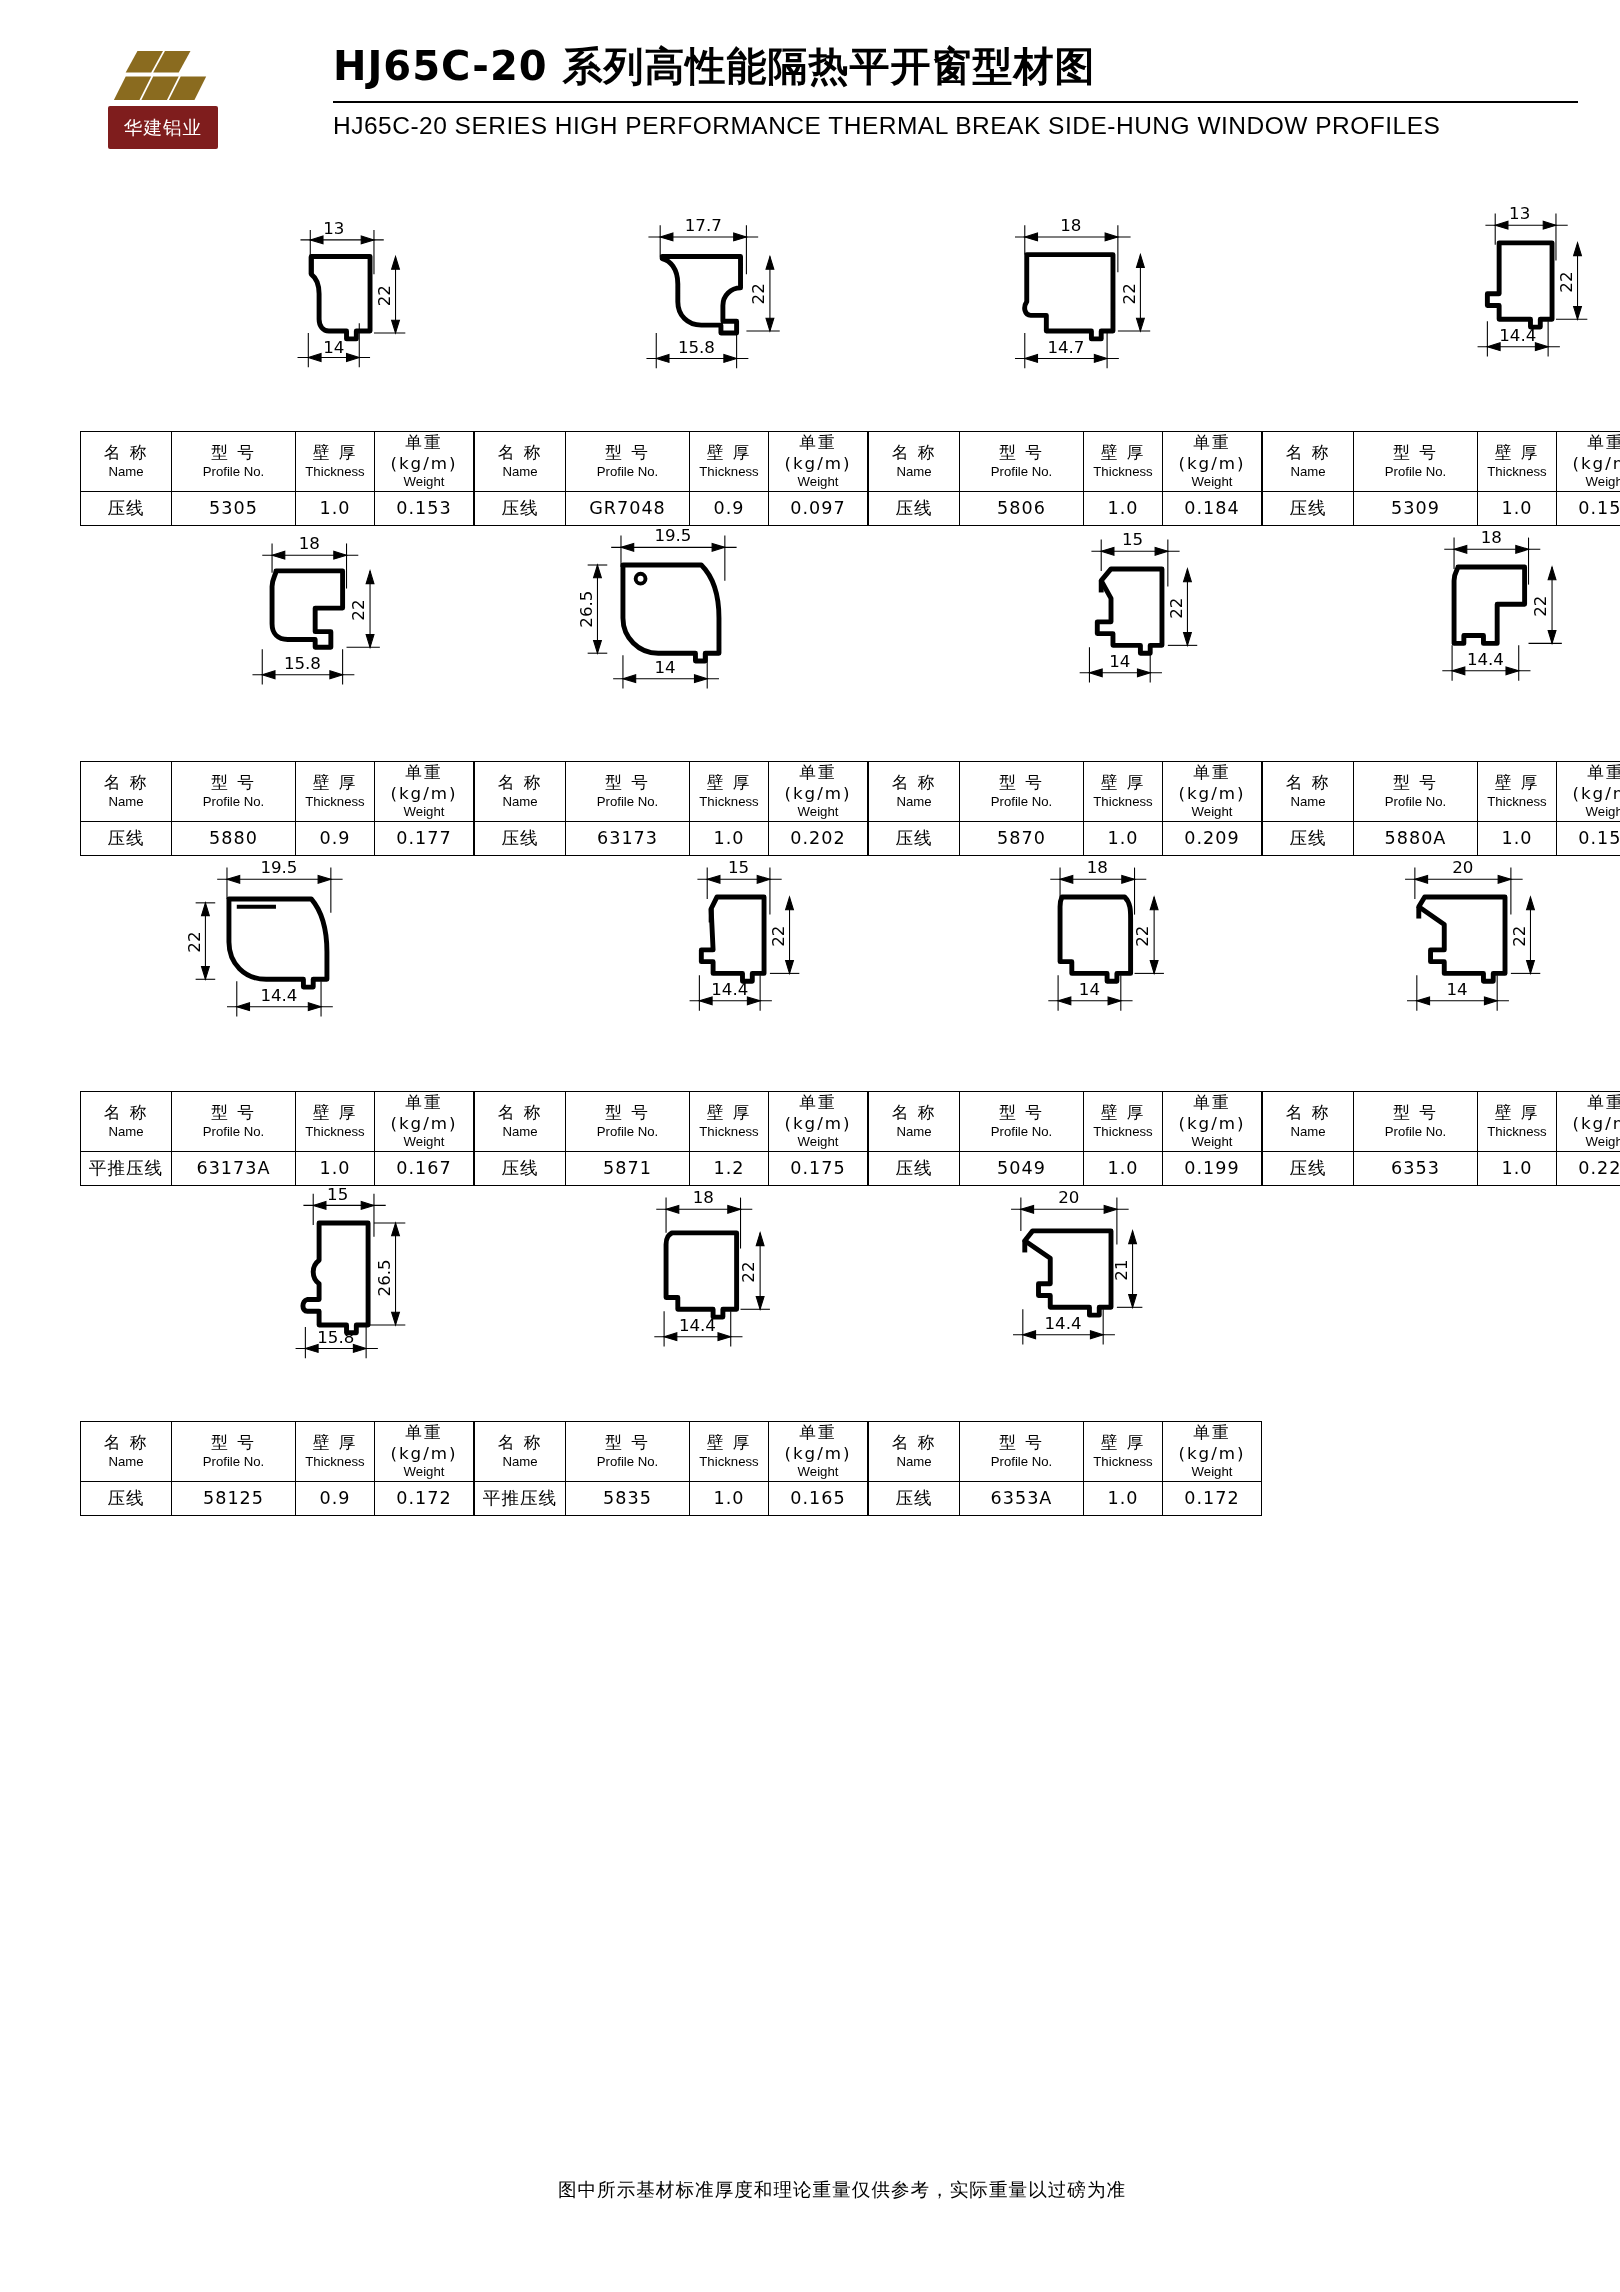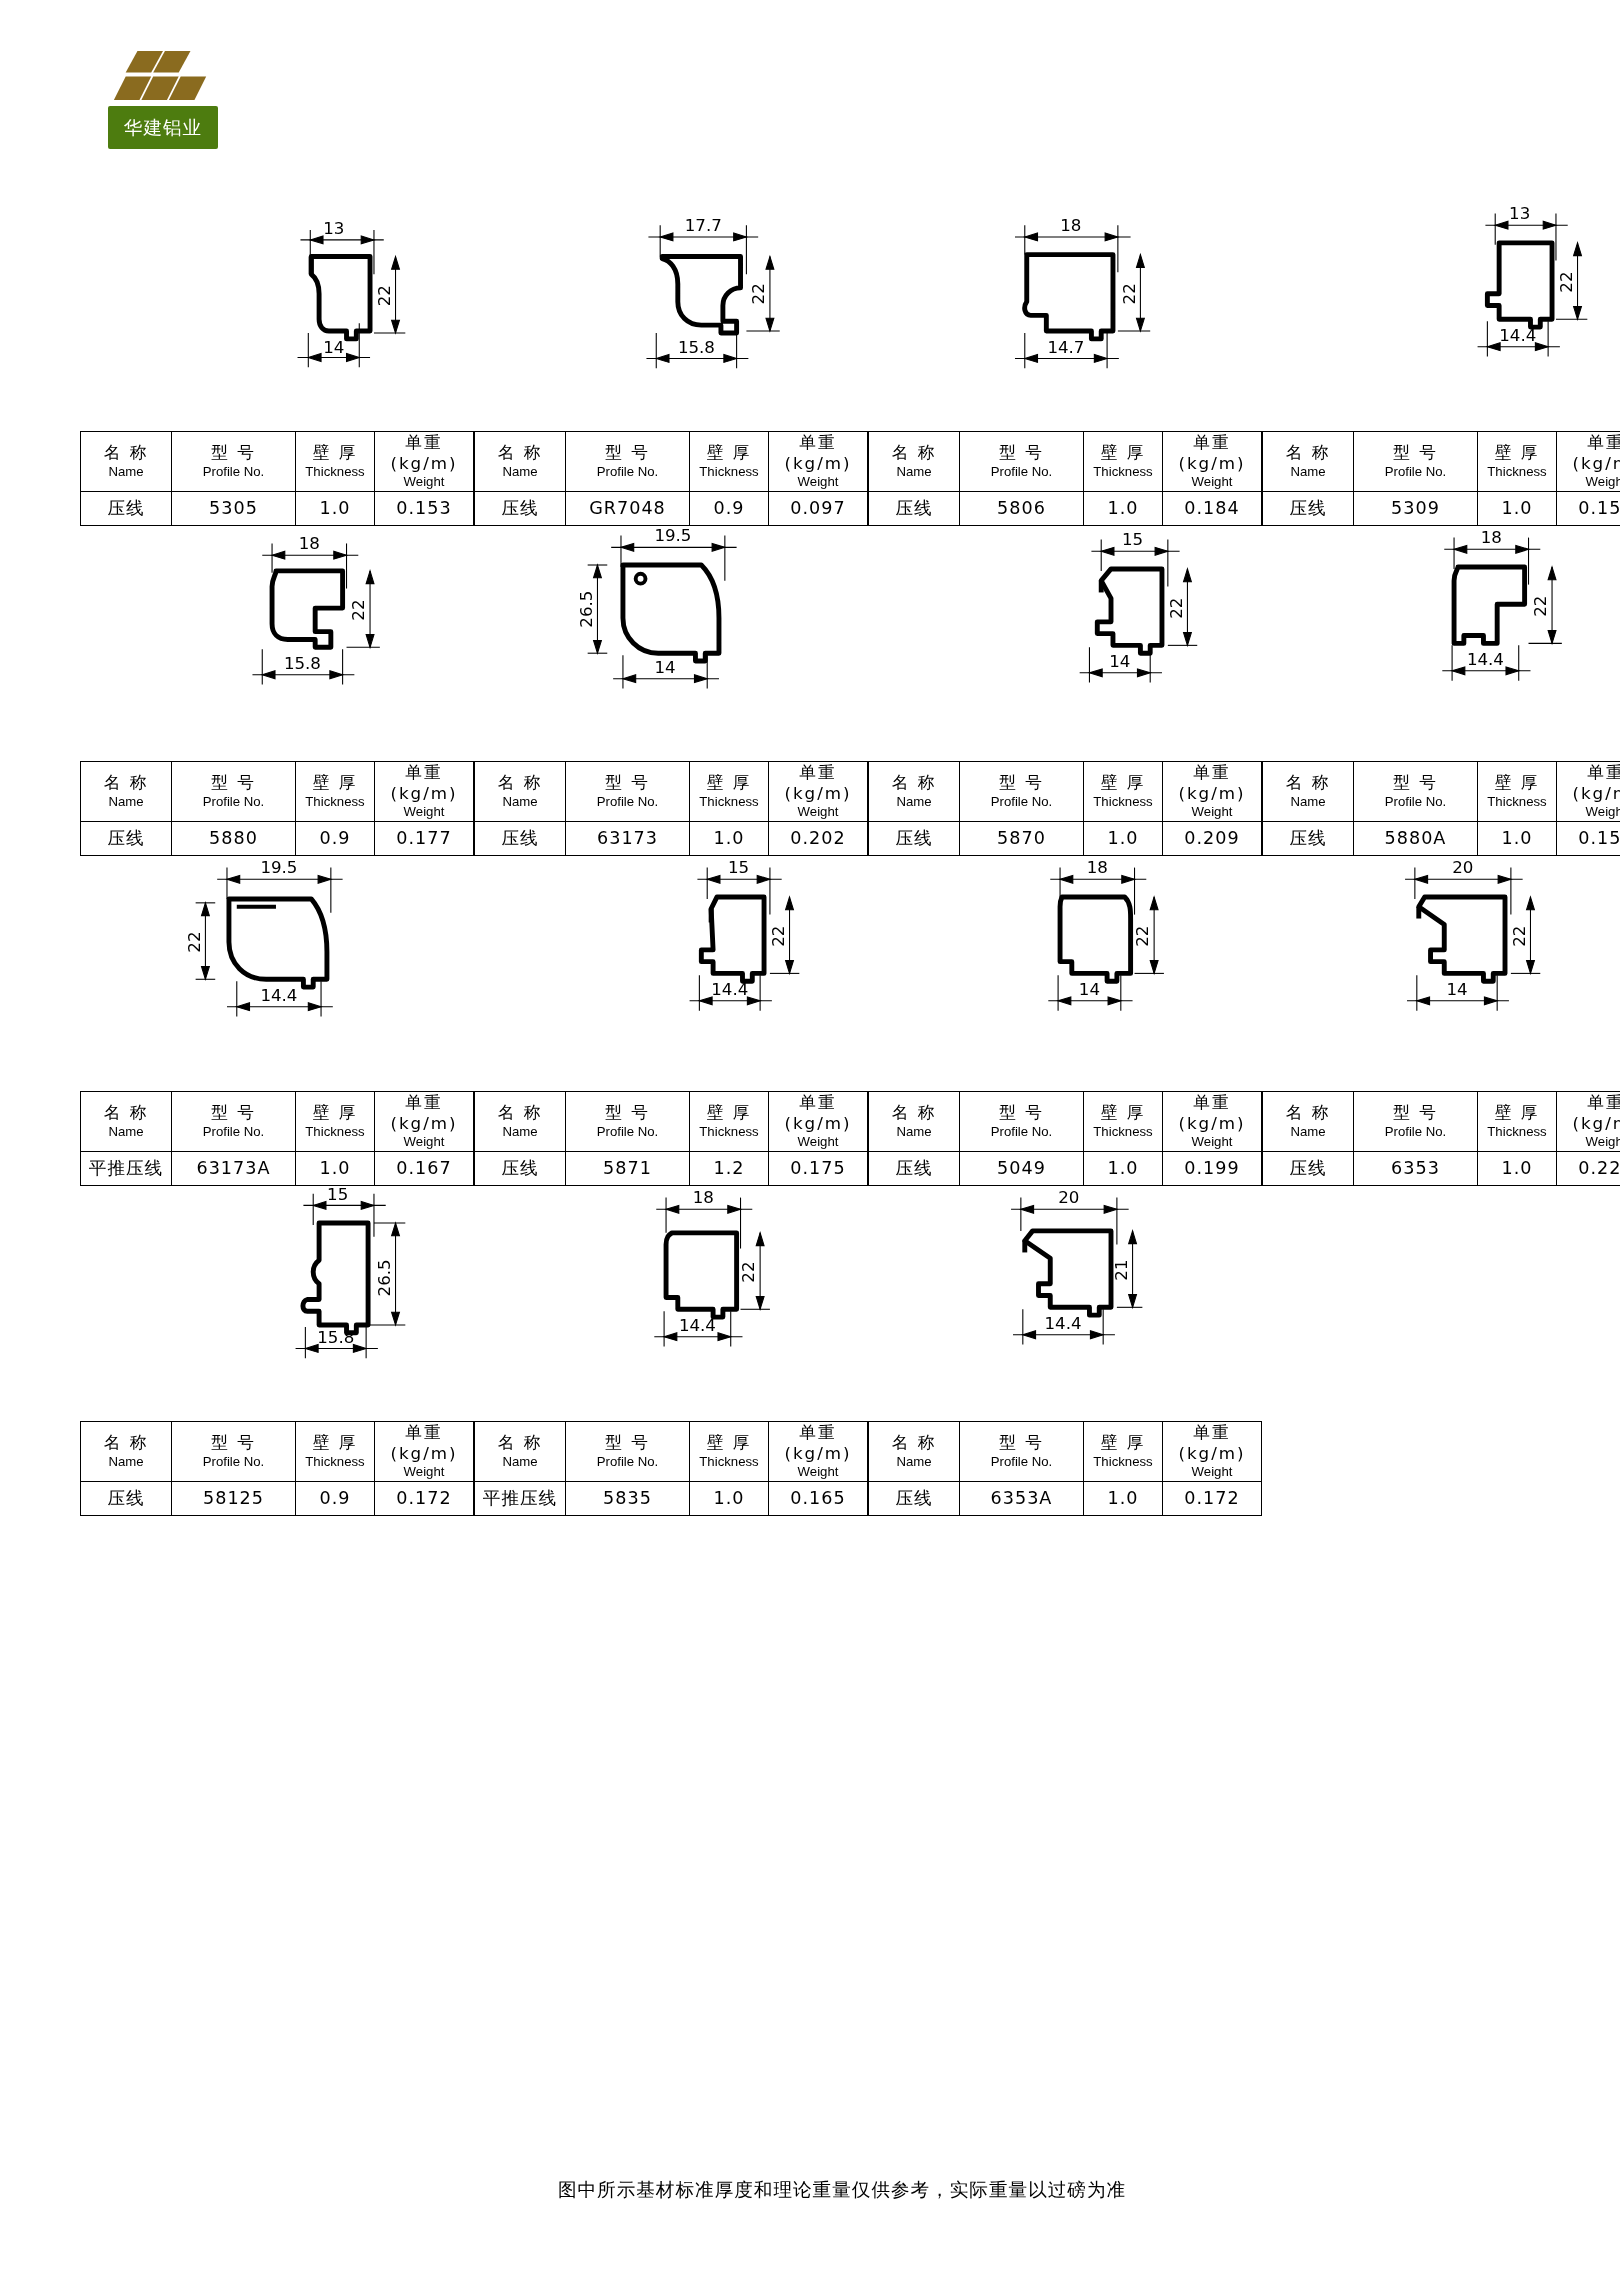--- a/index.html
+++ b/index.html
@@ -30,21 +30,21 @@
     left:108px;top:47px;
     width:118px;height:104px;
   }
   .logo .mark{
     width:110px;height:65px;
     position:relative;
   }
   .logo .band{
     position:absolute;left:0;top:59px;
     width:110px;height:43px;
-    background:#4d7c0f;
+    background:#7f1d1d;
     border-radius:2px;
   }
   .logo .band span{
     display:block;
     color:#fff;
     font-size:18.6px;
     letter-spacing:1px;
     text-align:center;
     line-height:43px;
     font-family:"DejaVu Sans", sans-serif;
@@ -160,20 +160,25 @@
           <polygon points="18,30 44,30 32,54 6,54" fill="#8a6b1f"></polygon>
           <polygon points="46,30 72,30 60,54 34,54" fill="#8a6b1f"></polygon>
           <polygon points="74,30 100,30 88,54 62,54" fill="#8a6b1f"></polygon>
         </svg>
       </div>
       <div class="band">
         <span>华建铝业</span>
       </div>
     </div>
 
+    <div class="title-wrap">
+      <div class="title-cn">HJ65C-20 系列高性能隔热平开窗型材图</div>
+      <div class="title-rule"></div>
+      <div class="title-en">HJ65C-20  SERIES   HIGH PERFORMANCE THERMAL BREAK SIDE-HUNG  WINDOW  PROFILES</div>
+    </div>
   </div>
 
   <div class="grid">
 
     <div class="cell">
       <div class="fig">
         <svg width="487" height="245" viewBox="0 0 497 250">
           <g stroke="#000" fill="none" stroke-width="1.1">
 
             <line x1="235" y1="45" x2="235" y2="75"></line>

